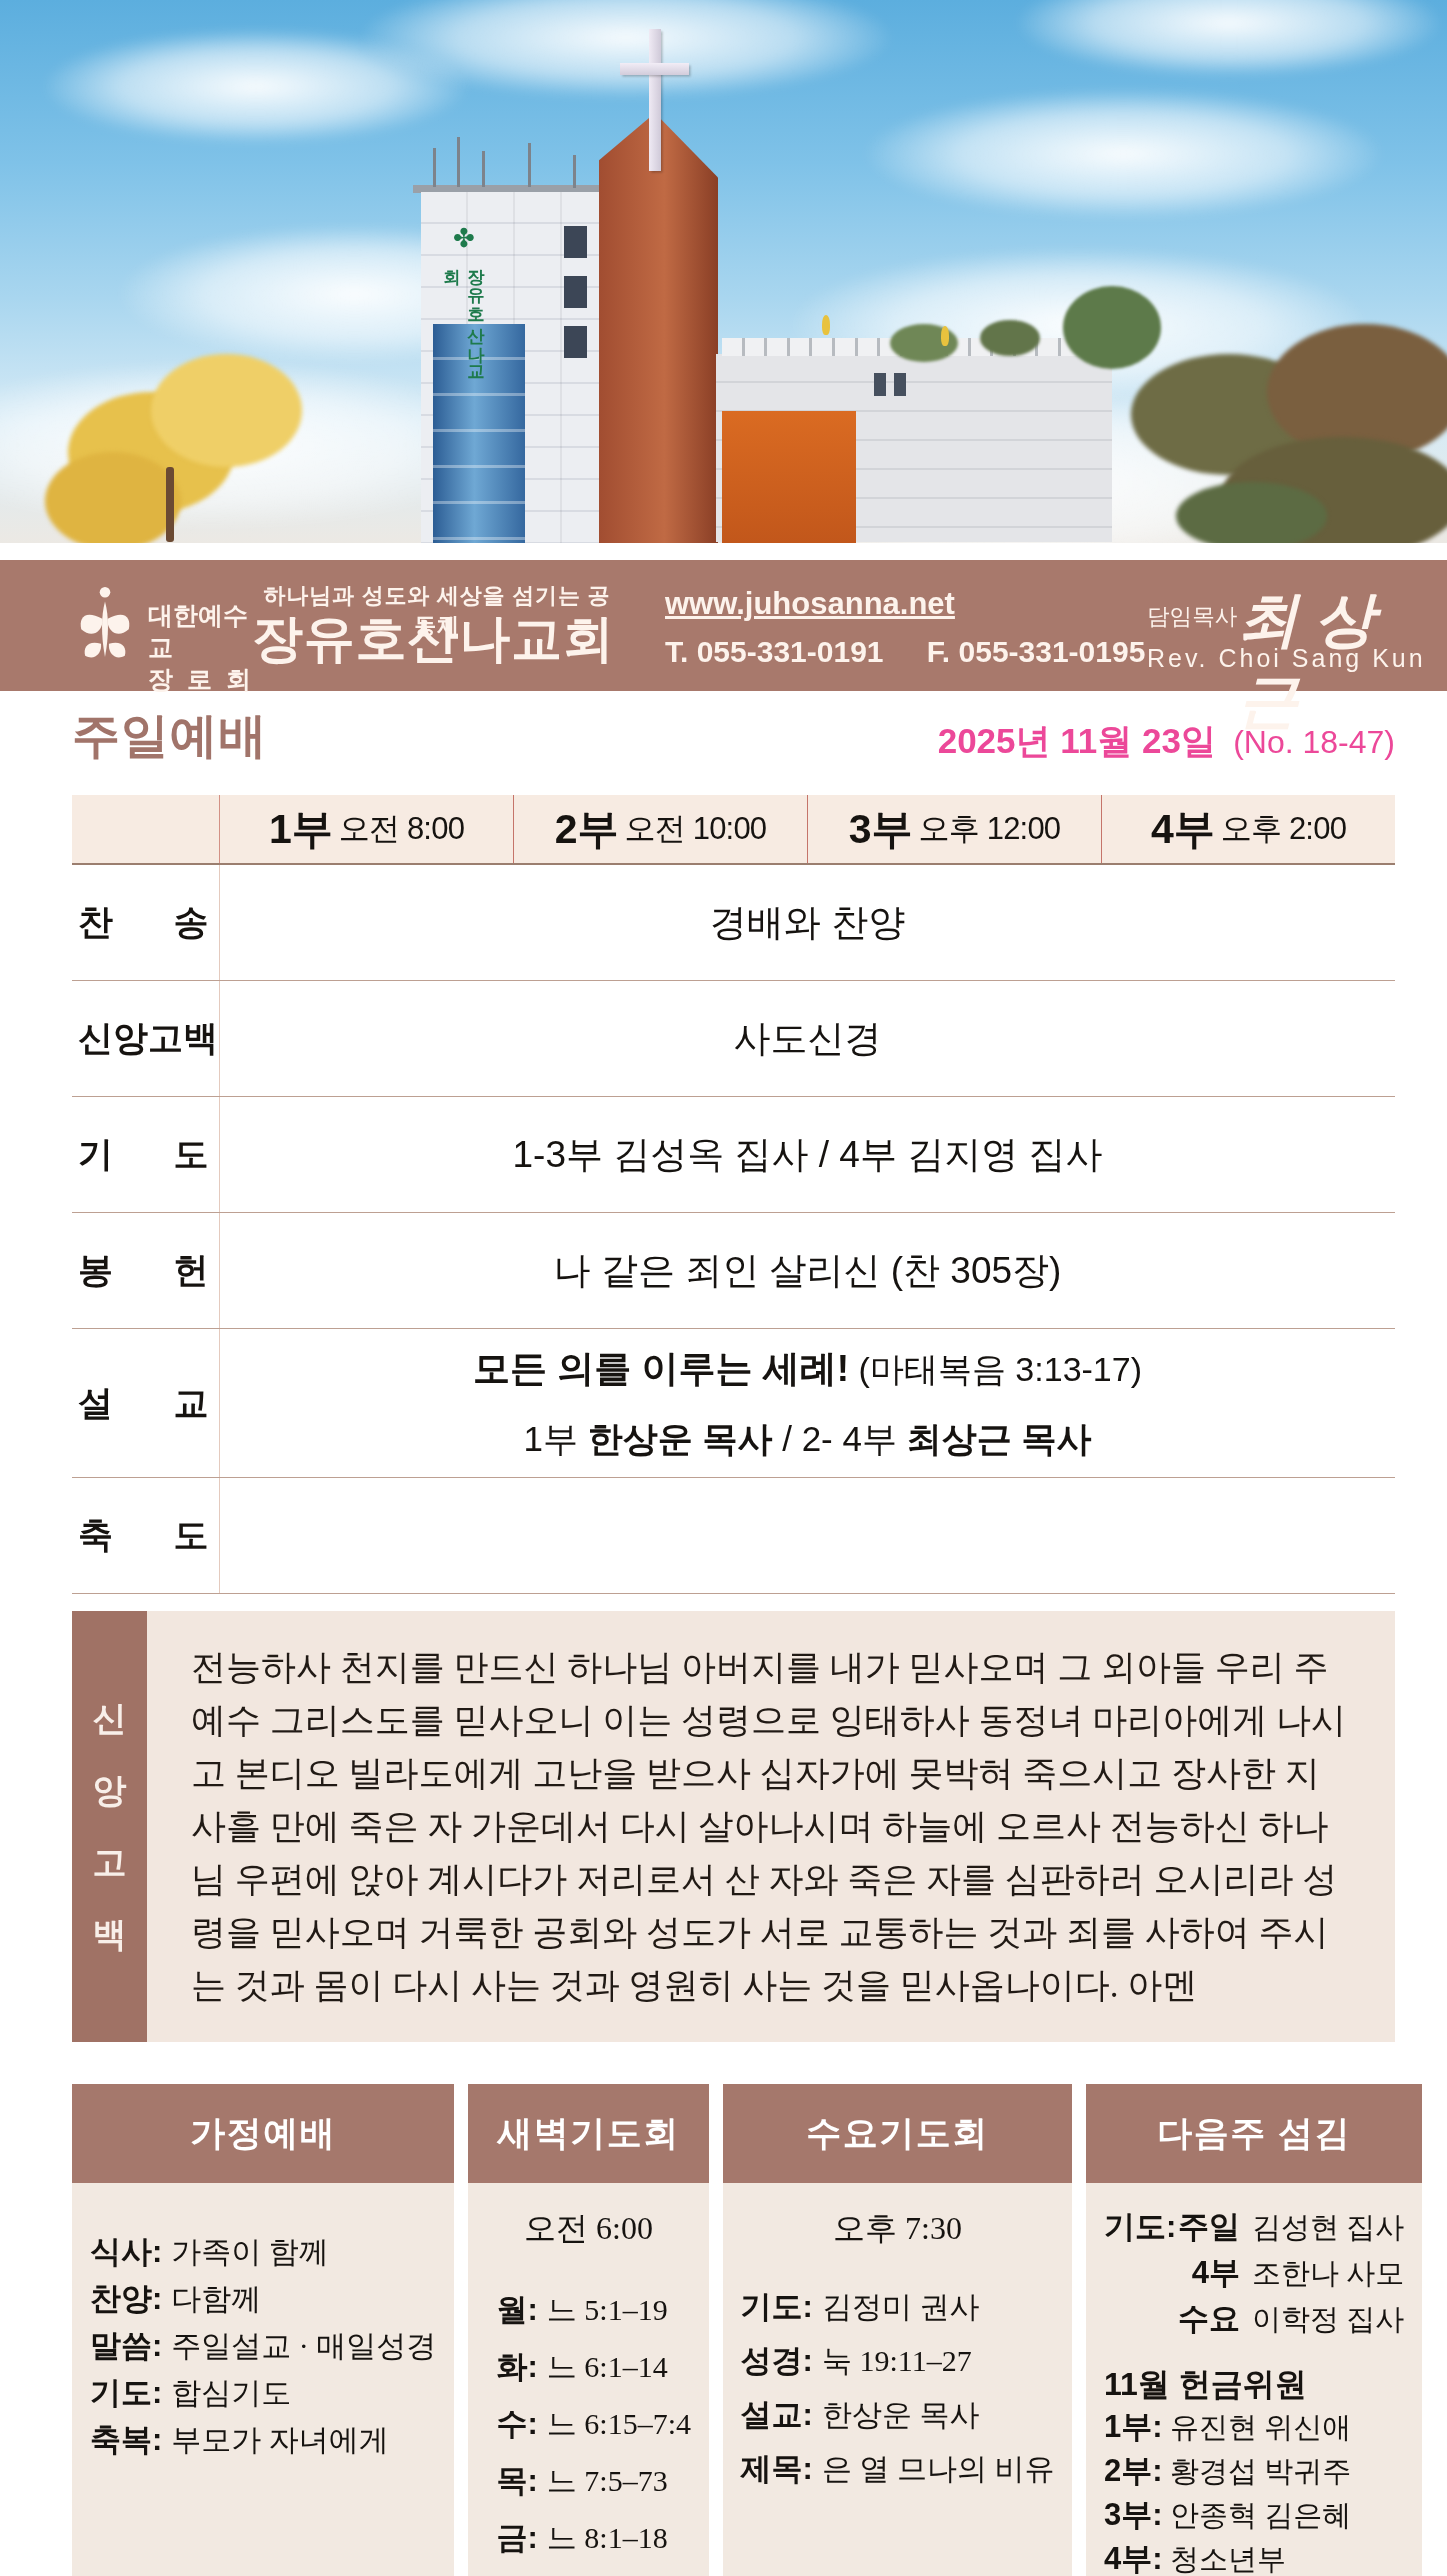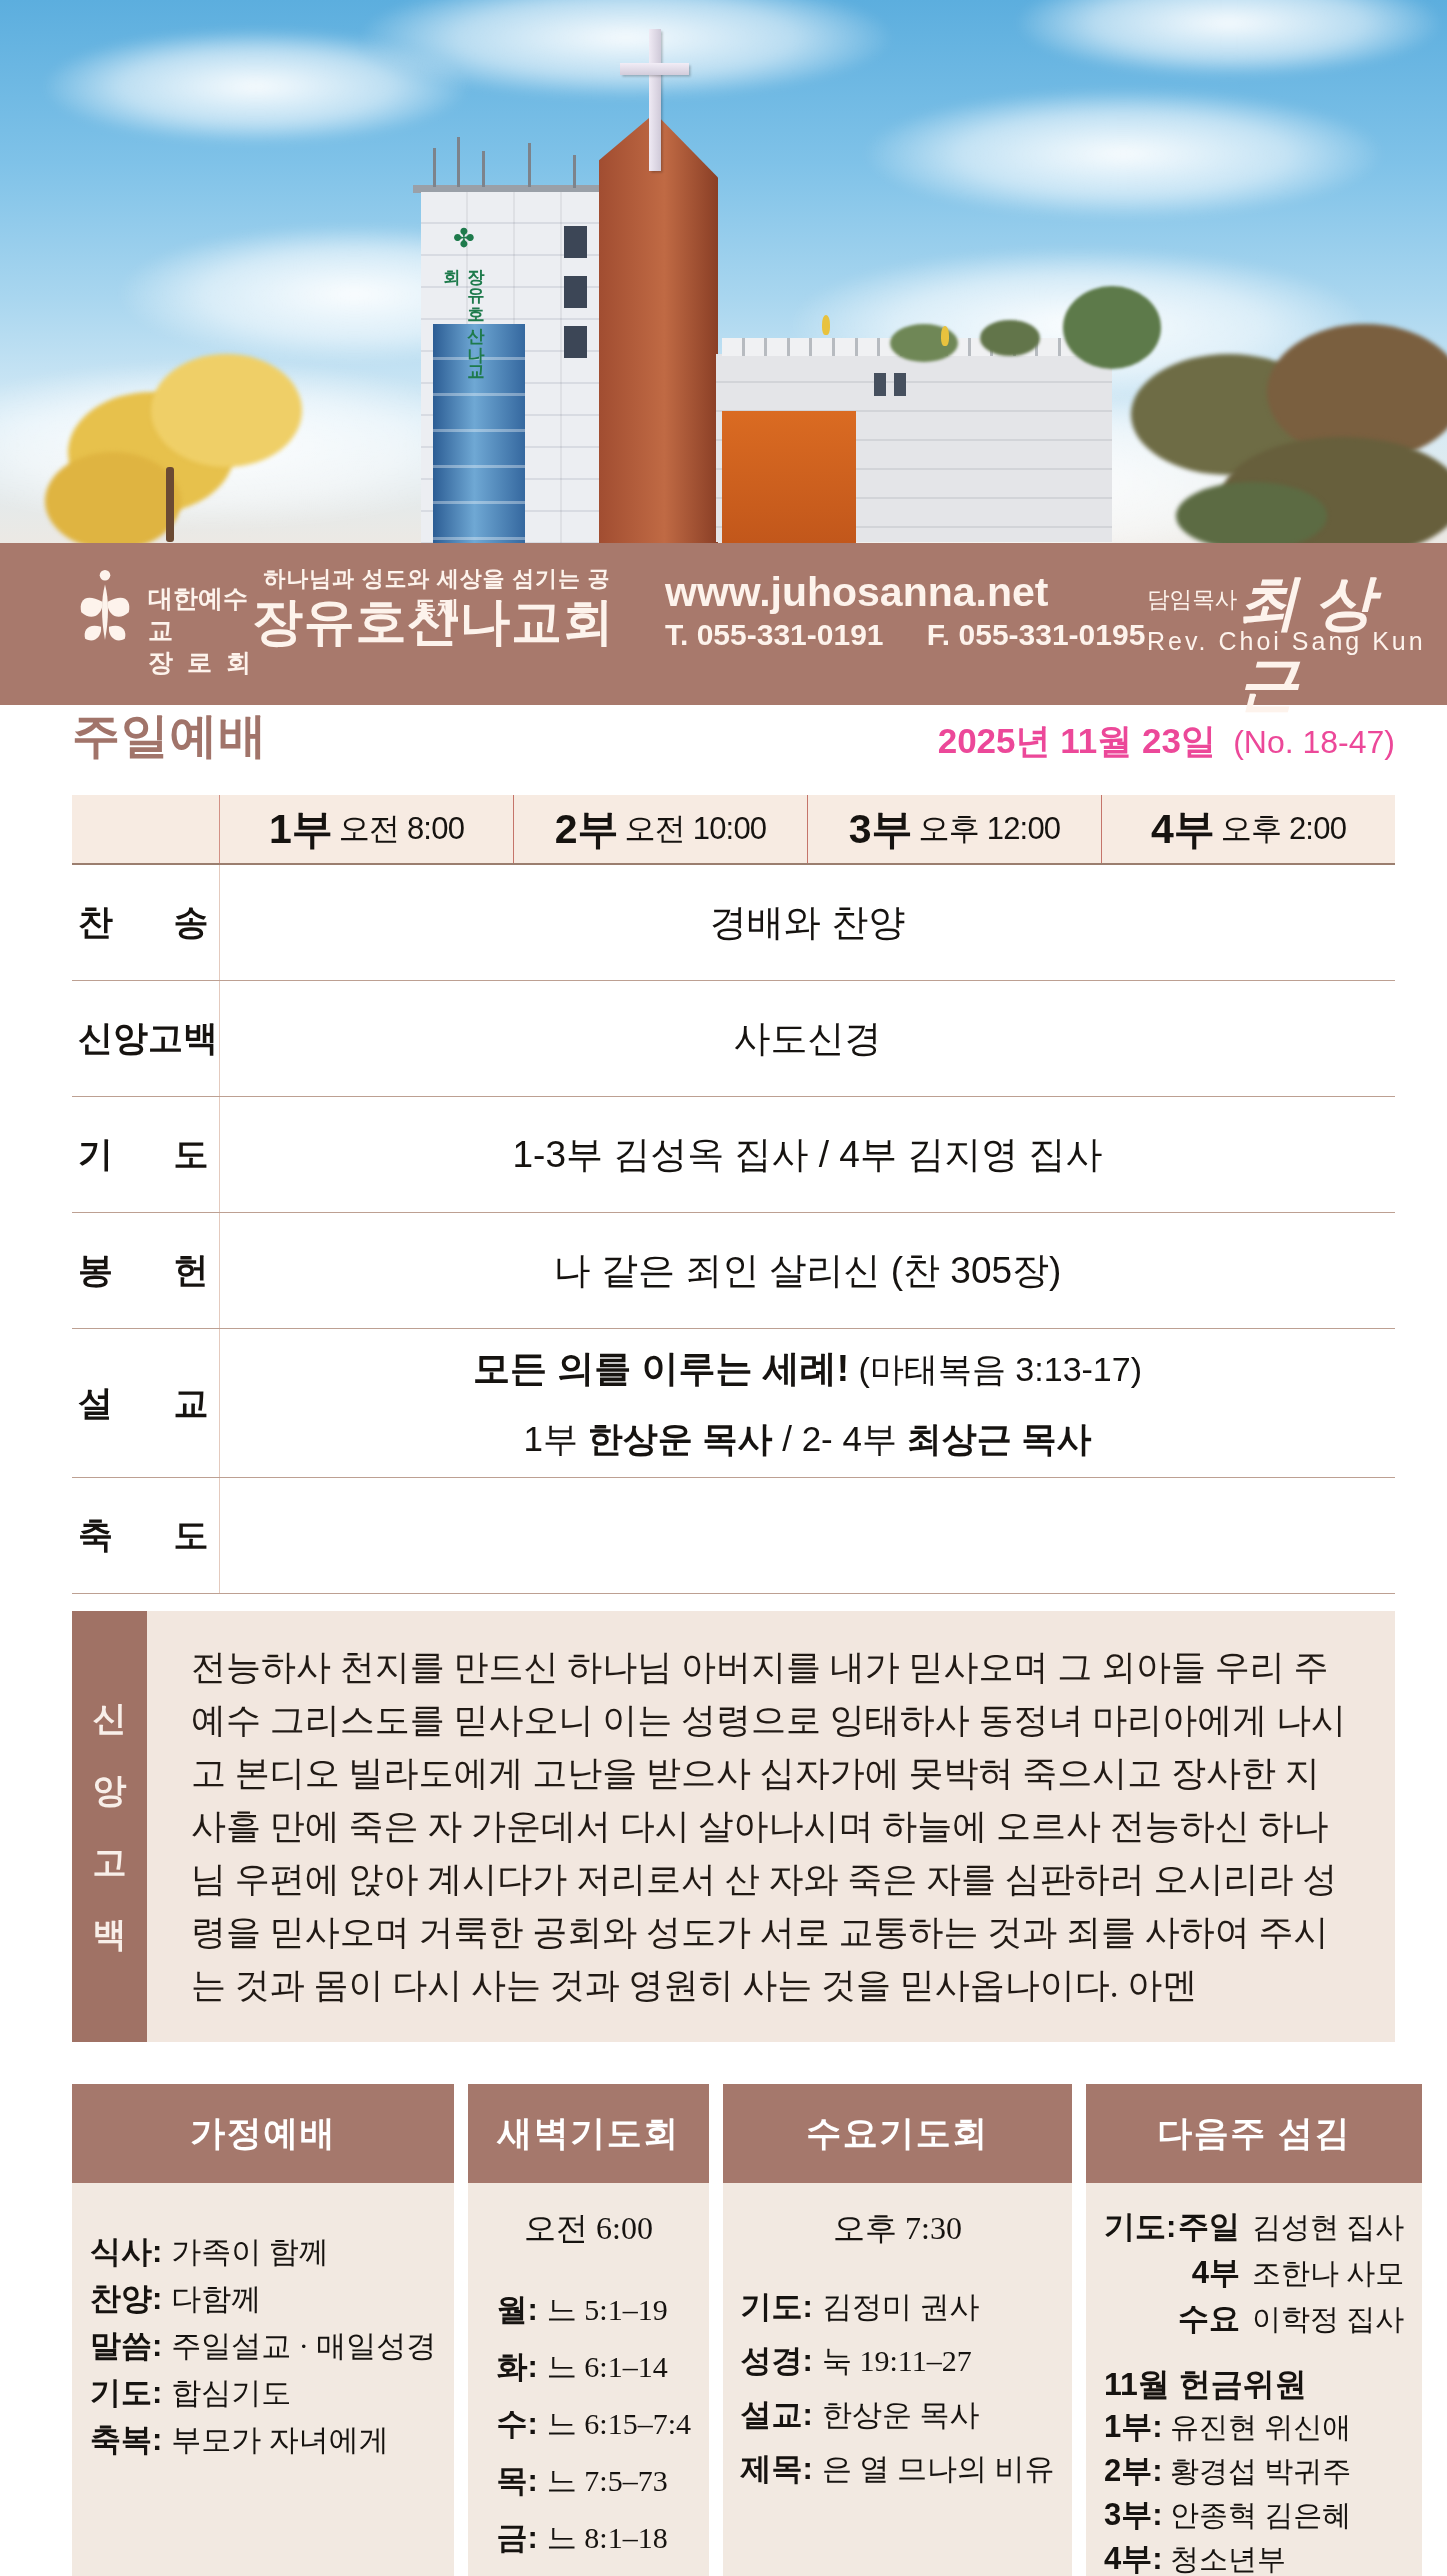--- a/index.html
+++ b/index.html
@@ -38,27 +38,27 @@
     background:linear-gradient(180deg,#da6b22 0%,#c2571b 100%);}
   .roof-rail{position:absolute;left:722px;top:338px;width:381px;height:18px;
     background:repeating-linear-gradient(90deg,#f0f1f3 0 19.6px,#b7bbc0 19.6px 22.6px);}
   .bldg-window{position:absolute;width:12px;height:22.6px;background:#46505e;}
   .shrub{position:absolute;border-radius:50%;filter:blur(1.5px);}
   .lamp{position:absolute;width:7.5px;height:19.6px;border-radius:50% 50% 40% 40%;background:#e8c23e;}
   .blob{position:absolute;border-radius:50%;filter:blur(2.3px);}
   .trunk{position:absolute;width:7.5px;background:#6b4a33;border-radius:3px;}
 
   
-  .banner{position:absolute;left:0;top:543px;width:1447px;height:162px;background:#a8796c;color:#fdf3ec;}
+  .banner{position:absolute;left:0;top:560px;width:1447px;height:131px;background:#a8796c;color:#fdf3ec;}
   .logo{position:absolute;left:72px;top:19.6px;width:66px;height:92px;}
   .denom{position:absolute;left:148px;top:39px;width:103px;font-weight:800;font-size:25px;line-height:32px;}
   .denom-l2{display:flex;justify-content:space-between;}
   .tagline{position:absolute;left:256px;top:21px;width:362px;text-align:center;font-size:22px;font-weight:600;letter-spacing:0.8px;}
   .church-name{position:absolute;left:252px;top:45px;font-size:51px;font-weight:800;letter-spacing:0.8px;}
-  .website{position:absolute;left:665px;top:26px;font-size:41px;font-weight:800;}
+  .website{position:absolute;left:665px;top:26px;font-size:31px;font-weight:800;text-decoration:underline;}
   .phones{position:absolute;left:665px;top:75px;font-size:30px;font-weight:700;}
   .phones .fax{margin-left:35px;}
   .pastor-title{position:absolute;left:1147px;top:41px;font-size:22.6px;}
   .pastor-name{position:absolute;left:1238px;top:19.6px;font-size:60px;font-weight:700;letter-spacing:16.6px;font-style:italic;}
   .pastor-en{position:absolute;left:1147px;top:84px;font-size:25px;letter-spacing:3px;}
 
   
   .content{position:absolute;left:72px;top:674px;width:1323px;}
   .title-row{display:flex;justify-content:space-between;align-items:flex-end;padding-top:30px;}
   .page-title{font-size:48px;font-weight:800;color:#a1746a;letter-spacing:0.8px;}

